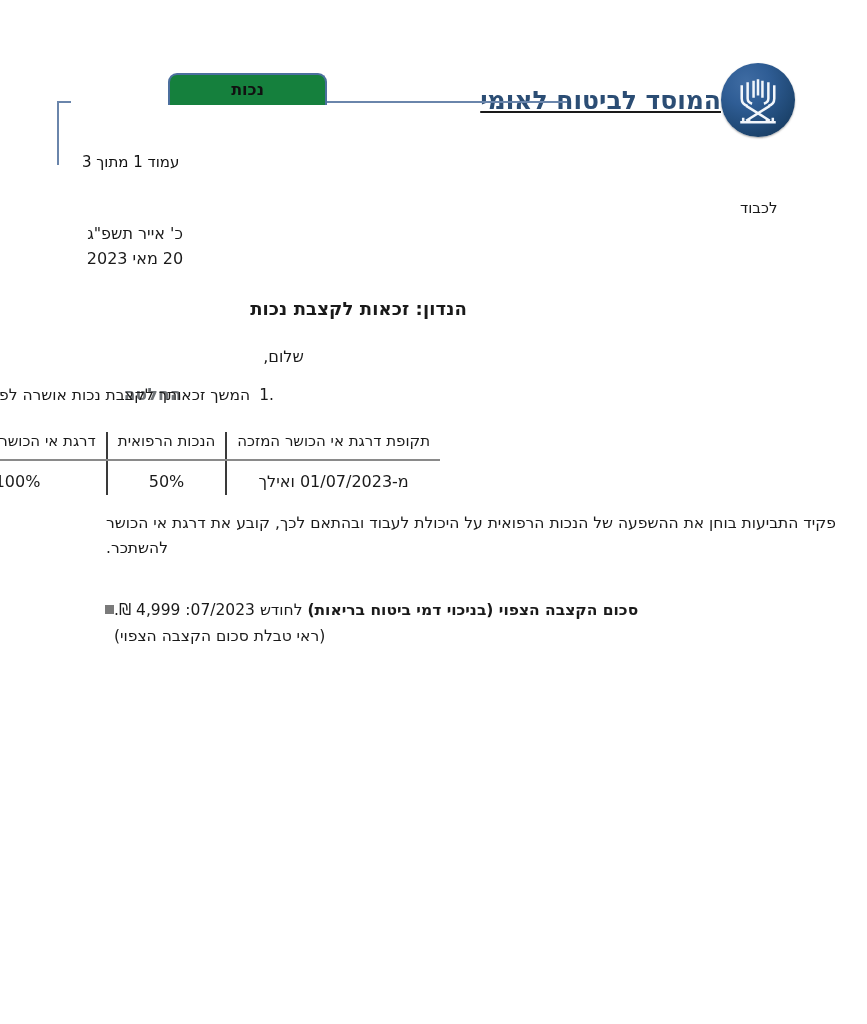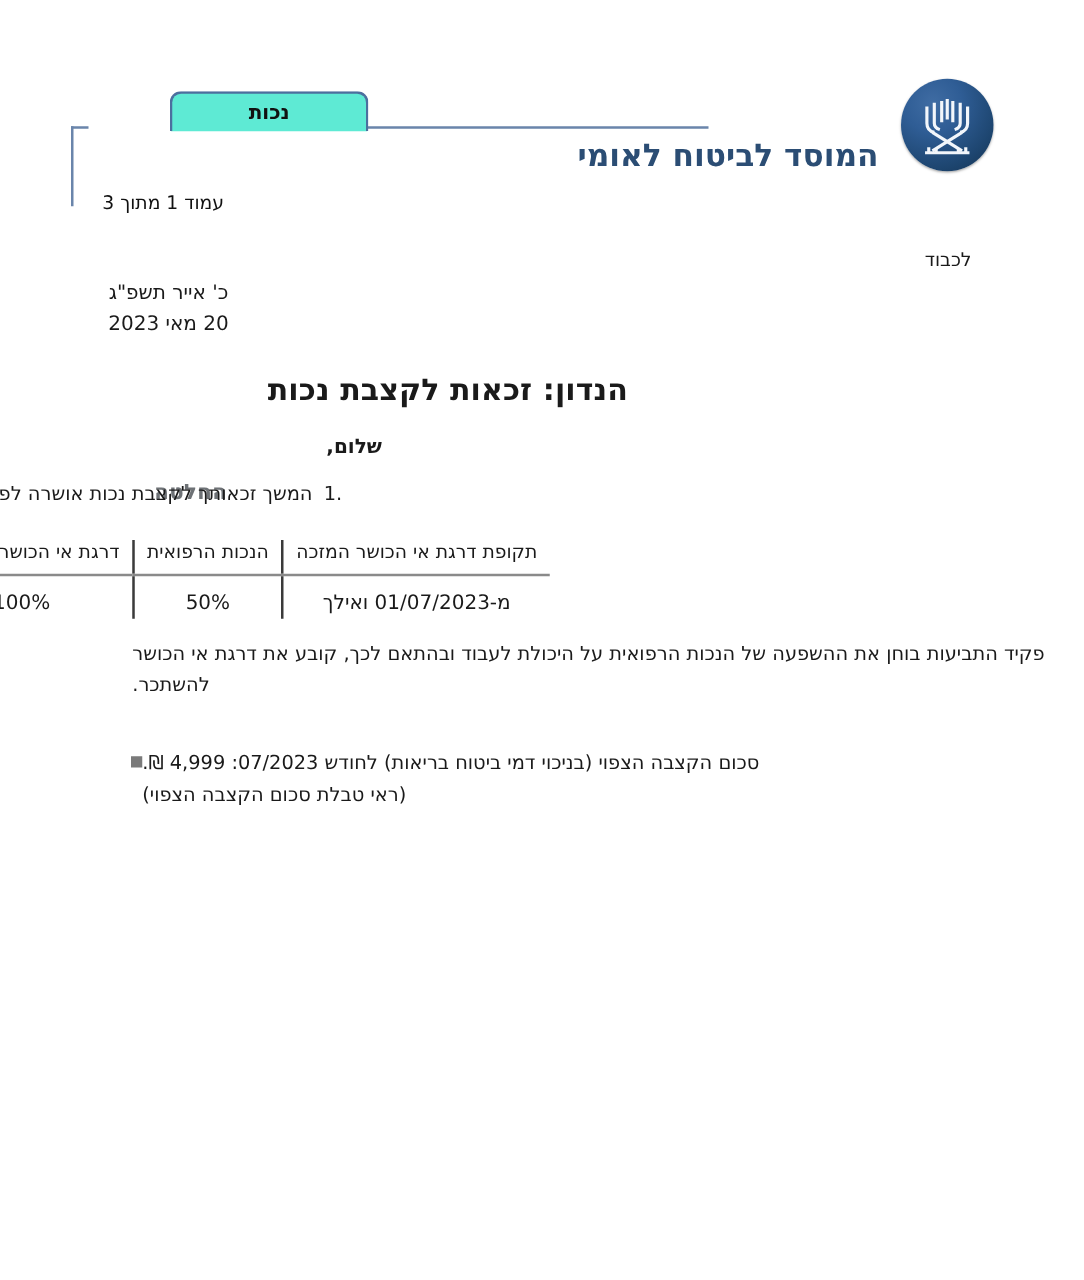--- a/index.html
+++ b/index.html
@@ -31,22 +31,22 @@
     right: 0;
     left: 0;
     height: 120px;
   }
 
   .brand {
     position: absolute;
     top: 8px;
     right: 72px;
     display: flex;
-    align-items: flex-end;
-    gap: 18px;
+    align-items: center;
+    text-decoration: underline;
   }
 
   .brand-logo {
     width: 74px;
     height: 74px;
     flex: 0 0 74px;
     border-radius: 50%;
     background: radial-gradient(circle at 34% 26%, #3f6ca3 0%, #2f5d95 32%, #1d456f 72%, #14314f 100%);
     box-shadow: 0 1px 2px rgba(0,0,0,.35);
     position: relative;
@@ -70,28 +70,28 @@
     right: 300px;
     left: 275px;
     height: 2px;
     background: #6a85ab;
   }
 
   
   .tab {
     position: absolute;
     top: 18px;
-    left: 136px;
+    left: 168px;
     width: 155px;
     height: 30px;
     border: 2px solid #4a6j;
     border: 2px solid #4c6f9e;
     border-bottom: none;
     border-radius: 9px 9px 0 0;
-    background: #5eead4;
+    background: #15803d;
     display: flex;
     align-items: center;
     justify-content: center;
   }
   .tab-label {
     font-size: 16px;
     font-weight: bold;
     color: #111;
     line-height: 1;
     margin-bottom: 1px;
@@ -147,35 +147,35 @@
     direction: rtl;
   }
   .date-block div { padding-left: 0; text-align: center; }
 
   .subject {
     position: absolute;
     top: 298px;
     right: 0;
     left: 0;
     text-align: center;
-    font-size: 24px;
+    font-size: 18px;
     font-weight: bold;
     letter-spacing: .1px;
   }
   .subject .subject-inner { display: inline-block; transform: translateX(-75px); }
 
   .greeting {
     position: absolute;
     top: 347px;
     right: 0;
     left: 0;
     text-align: center;
     font-size: 16px;
   }
-  .greeting .greeting-inner { display: inline-block; transform: translateX(-150px); font-weight: bold; }
+  .greeting .greeting-inner { display: inline-block; transform: translateX(-150px); }
 
   
   .decision-label {
     position: absolute;
     top: 384px;
     right: 685px;
     font-size: 17px;
     font-weight: bold;
     color: #6e7276;
     letter-spacing: .3px;
@@ -259,21 +259,21 @@
     flex: 0 0 auto;
     width: 9px;
     height: 9px;
     background: #7a7a7a;
     margin-top: 7px;
     margin-right: 0;
     margin-left: 13px;
     order: -1;
   }
   .bullets .btext { flex: 1 1 auto; text-align: left; }
-  .bullets b { font-weight: normal; }
+  .bullets b { font-weight: bold; }
   .sub-line { display: block; text-align: left; margin-top: 2px; }
 </style>
 </head>
 <body>
 
 <div class="page">
 
   <div class="letterhead">
 
     <div class="brand">

